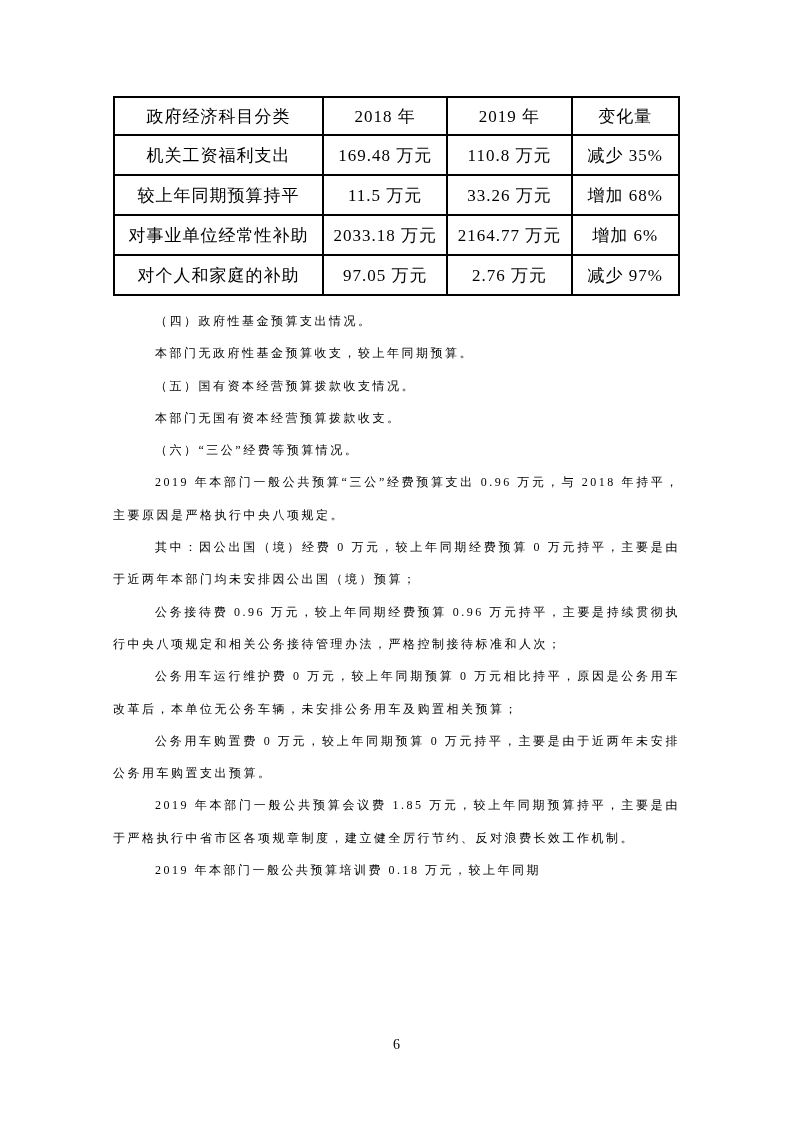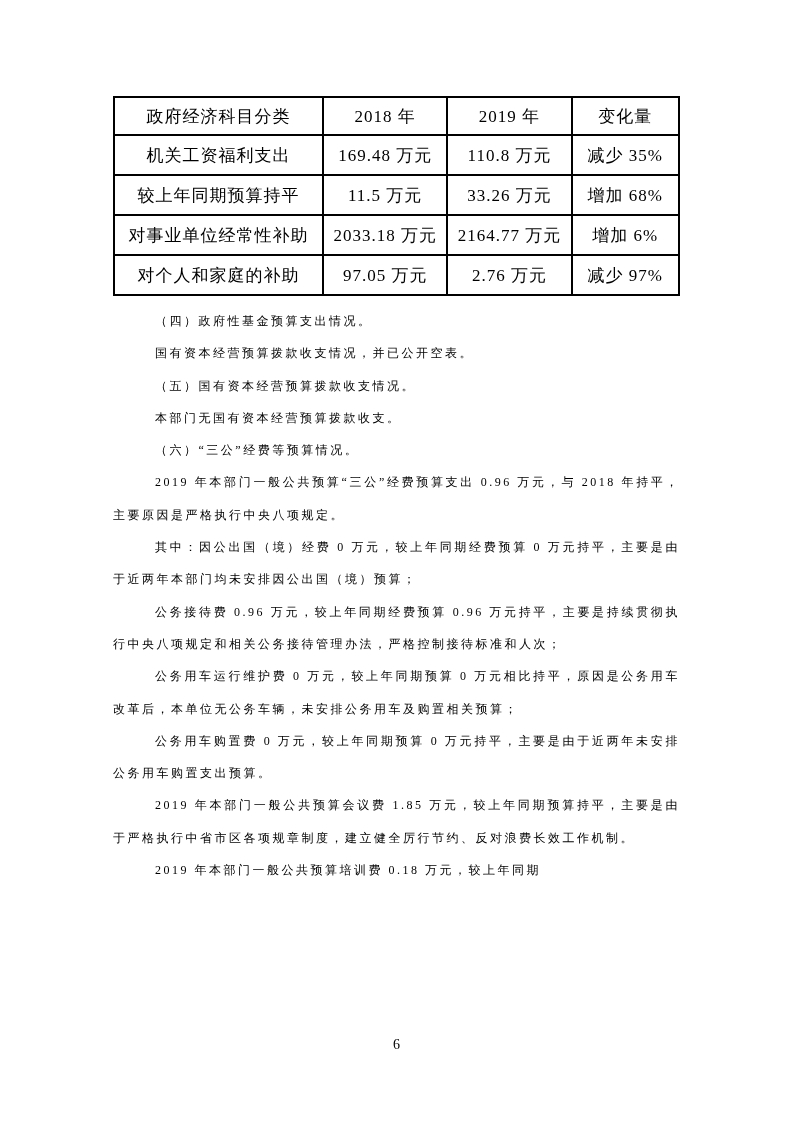--- a/index.html
+++ b/index.html
@@ -113,21 +113,21 @@
           <td>对个人和家庭的补助</td>
           <td>97.05 万元</td>
           <td>2.76 万元</td>
           <td>减少 97%</td>
         </tr>
       </tbody>
     </table>
 
     <div class="body-text">
       <p>（四）政府性基金预算支出情况。</p>
-      <p>国有资本经营预算拨款收支情况，并已公开空表。</p>
+      <p>本部门无政府性基金预算收支，较上年同期预算。</p>
       <p>（五）国有资本经营预算拨款收支情况。</p>
       <p>本部门无国有资本经营预算拨款收支。</p>
       <p>（六）“三公”经费等预算情况。</p>
       <p>2019 年本部门一般公共预算“三公”经费预算支出 0.96 万元，与 2018 年持平，主要原因是严格执行中央八项规定。</p>
       <p>其中：因公出国（境）经费 0 万元，较上年同期经费预算 0 万元持平，主要是由于近两年本部门均未安排因公出国（境）预算；</p>
       <p>公务接待费 0.96 万元，较上年同期经费预算 0.96 万元持平，主要是持续贯彻执行中央八项规定和相关公务接待管理办法，严格控制接待标准和人次；</p>
       <p>公务用车运行维护费 0 万元，较上年同期预算 0 万元相比持平，原因是公务用车改革后，本单位无公务车辆，未安排公务用车及购置相关预算；</p>
       <p>公务用车购置费 0 万元，较上年同期预算 0 万元持平，主要是由于近两年未安排公务用车购置支出预算。</p>
       <p>2019 年本部门一般公共预算会议费 1.85 万元，较上年同期预算持平，主要是由于严格执行中省市区各项规章制度，建立健全厉行节约、反对浪费长效工作机制。</p>
       <p>2019 年本部门一般公共预算培训费 0.18 万元，较上年同期</p>

